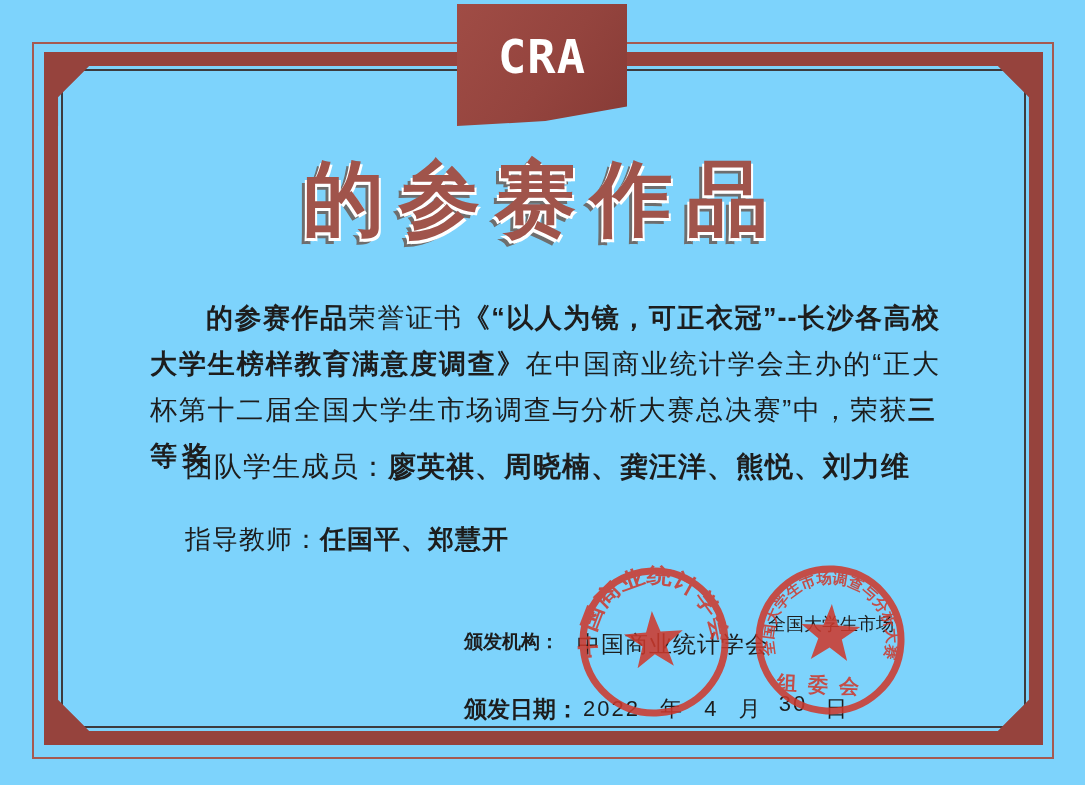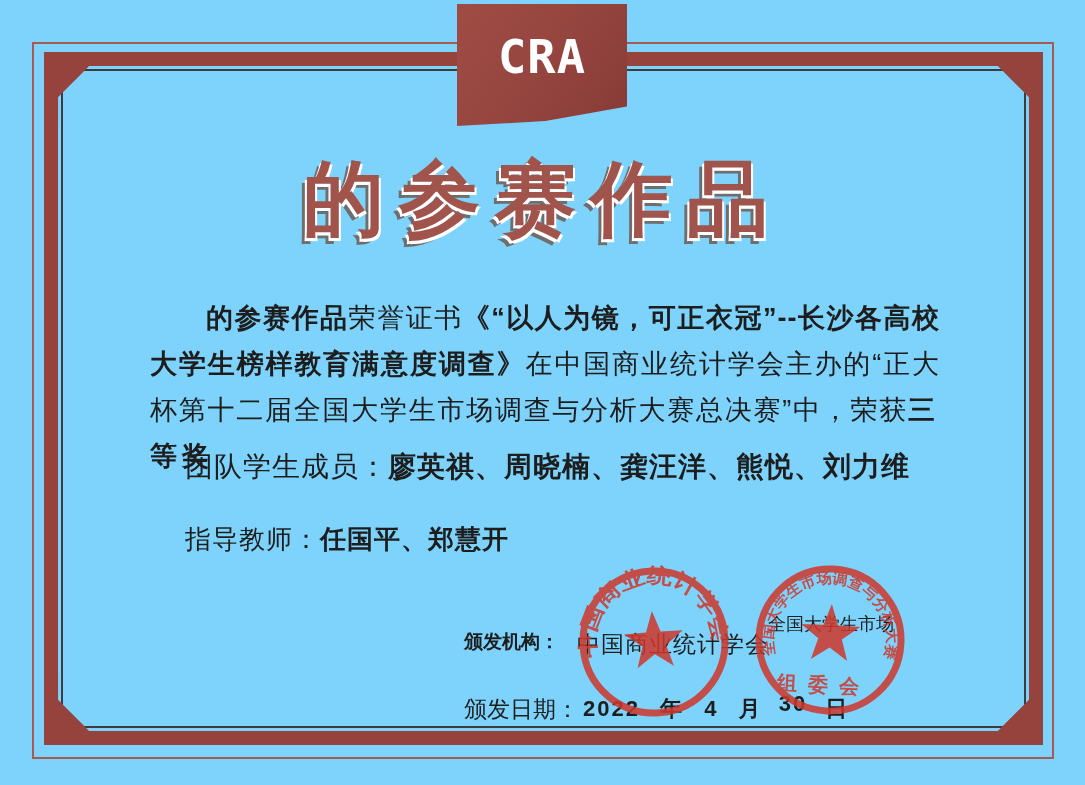--- a/index.html
+++ b/index.html
@@ -44,22 +44,22 @@
   .award { font-weight:bold; letter-spacing:5px; }
 
   .line-members  { position:absolute; left:185px; top:448px; font-size:28px; letter-spacing:1px; }
   .line-teachers { position:absolute; left:185px; top:498px; font-size:26px; letter-spacing:1px;margin-top:24px; }
 
   
   .issuer-label { position:absolute; left:464px; top:629px; font-size:19px; font-weight:bold; }
   .issuer-org1  { position:absolute; left:577px; top:629px; font-size:23px; letter-spacing:1px; z-index:3; }
   .issuer-org2  { position:absolute; left:745px; top:614px; width:172px; text-align:center;
                   font-size:18px; line-height:20px; z-index:3; }
-  .date-label   { position:absolute; left:464px; top:694px; font-size:23px; font-weight:normal; }
-  .date-value   { position:absolute; left:583px; top:694px; font-size:22px; letter-spacing:2px; z-index:3;font-weight:bold; }
+  .date-label   { position:absolute; left:464px; top:694px; font-size:23px; font-weight:bold; }
+  .date-value   { position:absolute; left:583px; top:694px; font-size:22px; letter-spacing:2px; z-index:3; }
   .date-value span { display:inline-block; }
   .du-year  { margin-left:12px; }
   .d-month  { margin-left:12px; }
   .du-month { margin-left:12px; }
   .d-day    { margin-left:8px; position:relative; top:-5px; }
   .du-day   { margin-left:10px; }
 
   
   .seal { position:absolute; width:158px; height:158px; z-index:6; opacity:0.86; }
   .seal-left  { left:575px; top:563px; transform:rotate(-4deg); }

